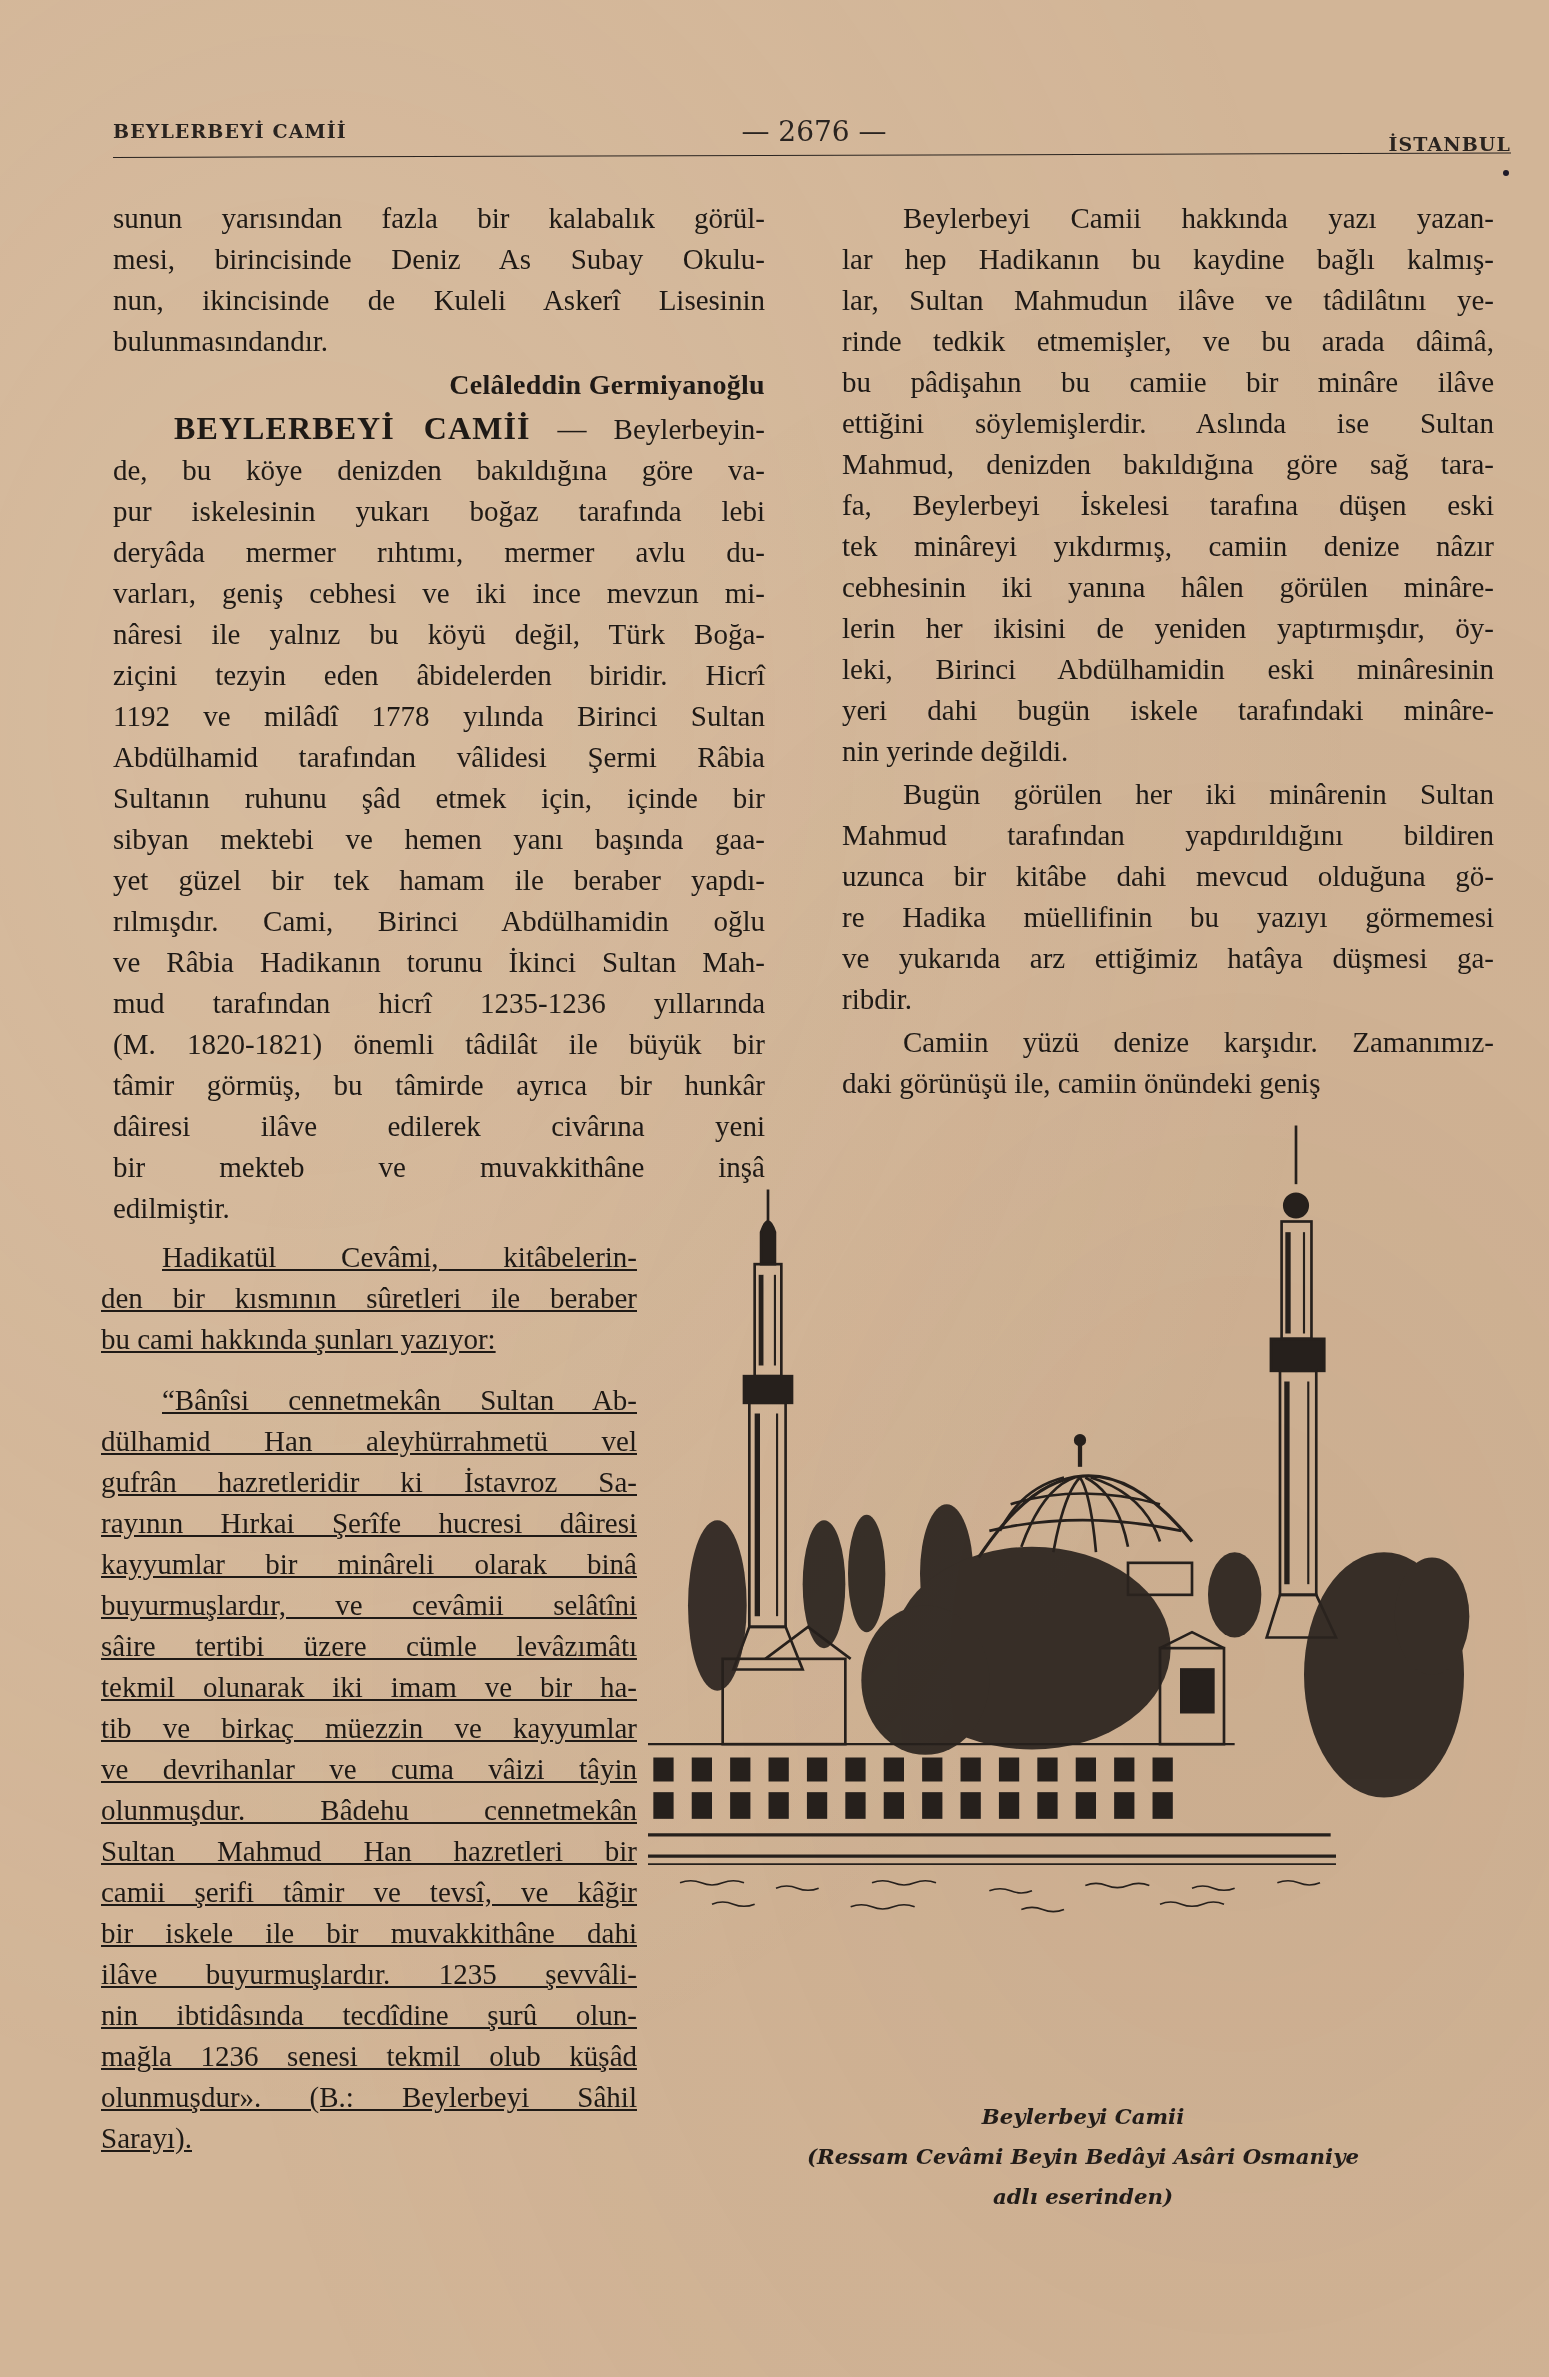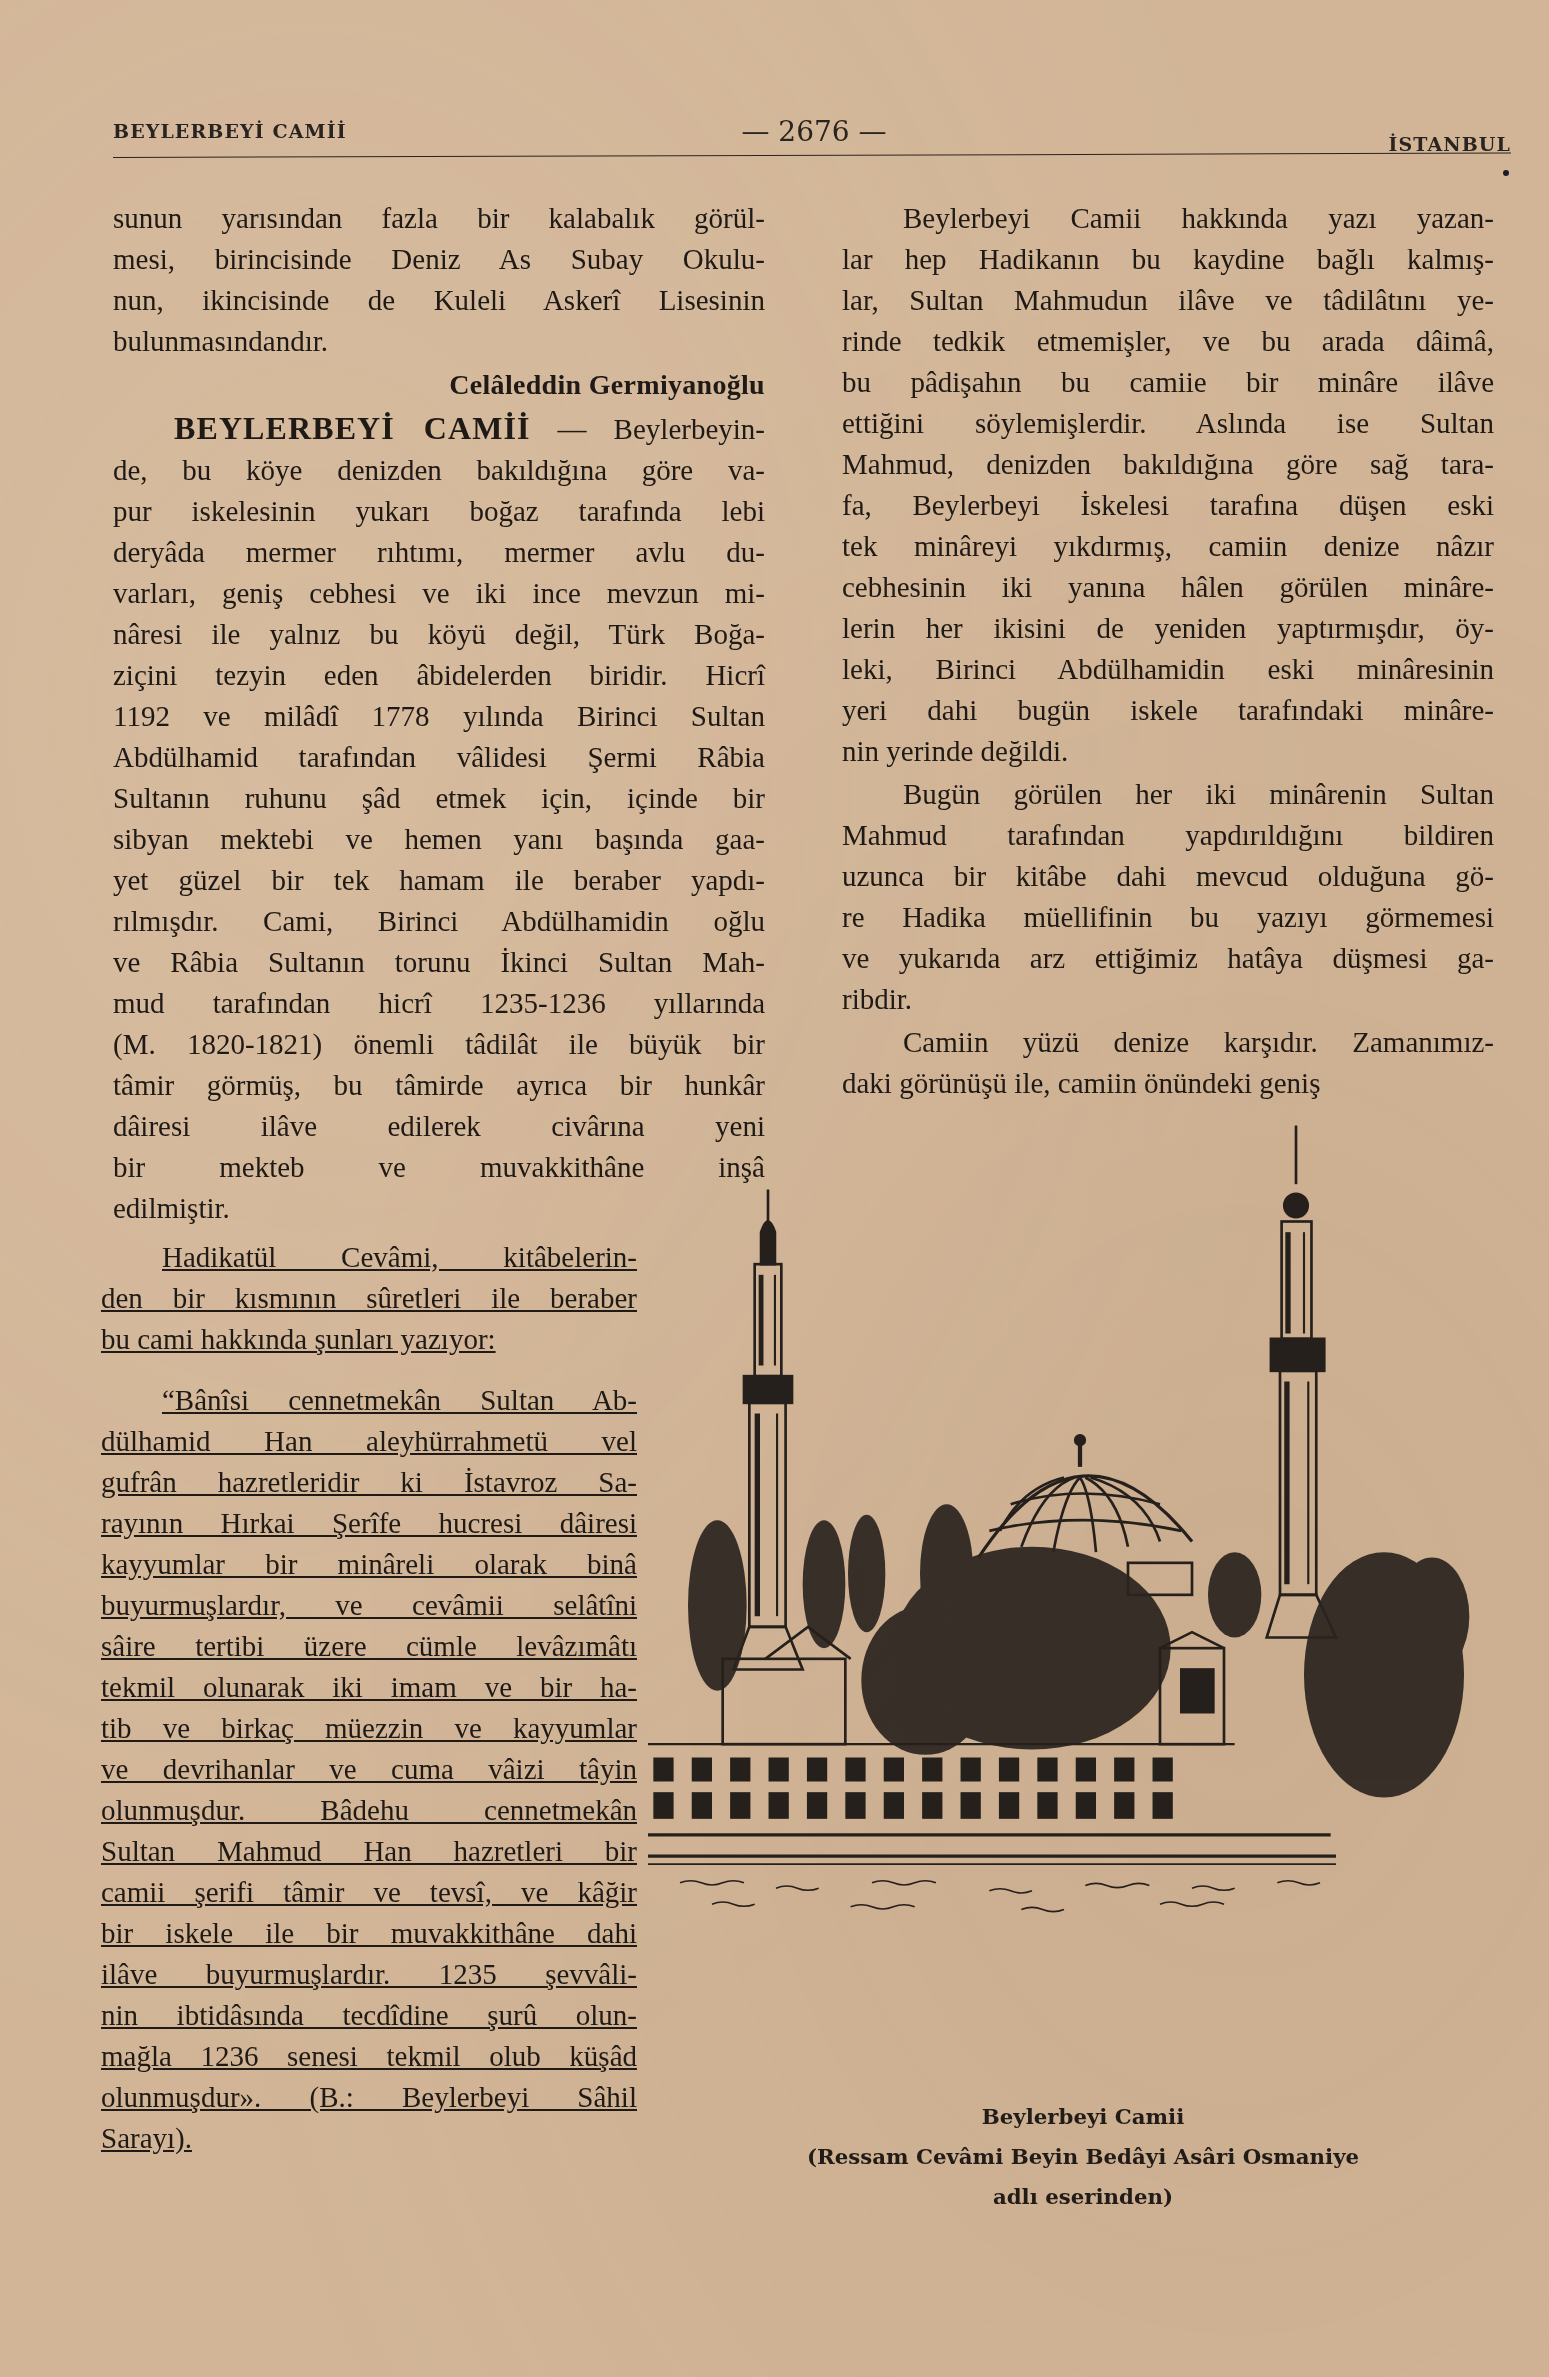--- a/index.html
+++ b/index.html
@@ -46,21 +46,21 @@
   .col-left-lower { position: absolute; left: 101px; top: 1237px; width: 536px; font-size: 29px; line-height: 41px; text-decoration: underline; }
 
   
   .illustration { position: absolute; left: 648px; top: 1104px; width: 864px; height: 939px; }
   .illustration svg { width: 100%; height: 100%; }
 
   
   .caption {
     position: absolute; left: 736px; top: 2097px; width: 694px; text-align: center;
     font-family: "DejaVu Serif", "Liberation Serif", serif;
-    font-weight: bold; font-size: 21.3px; line-height: 40px; color: #221c18;
+    font-weight: bold; font-size: 21.3px; line-height: 40px; color: #221c18; font-style: italic;
   }
 
   .speck { position: absolute; border-radius: 50%; background: #1e1a28; }
 </style>
 </head>
 <body>
 
 <div class="page">
 
   <div class="running-head">
@@ -88,21 +88,21 @@
         <span class="line">deryâda mermer rıhtımı, mermer avlu du-</span>
         <span class="line">varları, geniş cebhesi ve iki ince mevzun mi-</span>
         <span class="line">nâresi ile yalnız bu köyü değil, Türk Boğa-</span>
         <span class="line">ziçini tezyin eden âbidelerden biridir. Hicrî</span>
         <span class="line">1192 ve milâdî 1778 yılında Birinci Sultan</span>
         <span class="line">Abdülhamid tarafından vâlidesi Şermi Râbia</span>
         <span class="line">Sultanın ruhunu şâd etmek için, içinde bir</span>
         <span class="line">sibyan mektebi ve hemen yanı başında gaa-</span>
         <span class="line">yet güzel bir tek hamam ile beraber yapdı-</span>
         <span class="line">rılmışdır. Cami, Birinci Abdülhamidin oğlu</span>
-        <span class="line">ve Râbia Sultanın torunu İkinci Sultan Mah-</span>
+        <span class="line">ve Râbia Hadikanın torunu İkinci Sultan Mah-</span>
         <span class="line">mud tarafından hicrî 1235-1236 yıllarında</span>
         <span class="line">(M. 1820-1821) önemli tâdilât ile büyük bir</span>
         <span class="line">tâmir görmüş, bu tâmirde ayrıca bir hunkâr</span>
         <span class="line">dâiresi ilâve edilerek civârına yeni</span>
         <span class="line">bir mekteb ve muvakkithâne inşâ</span>
         <span class="line last">edilmiştir.</span>
       </div>
   </div>
 
   <div class="col-left-lower" id="lower-left">

